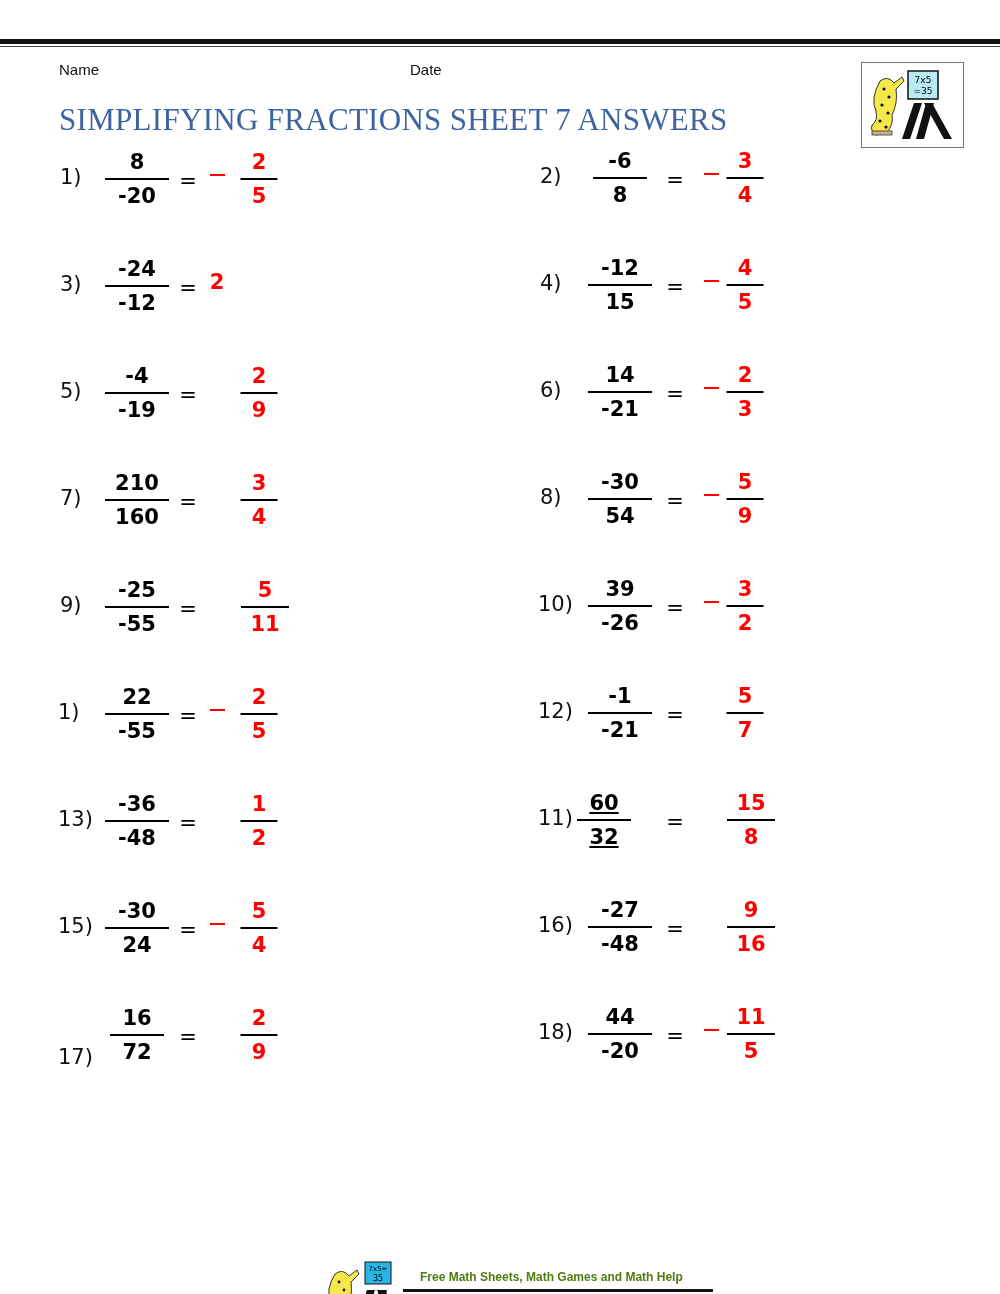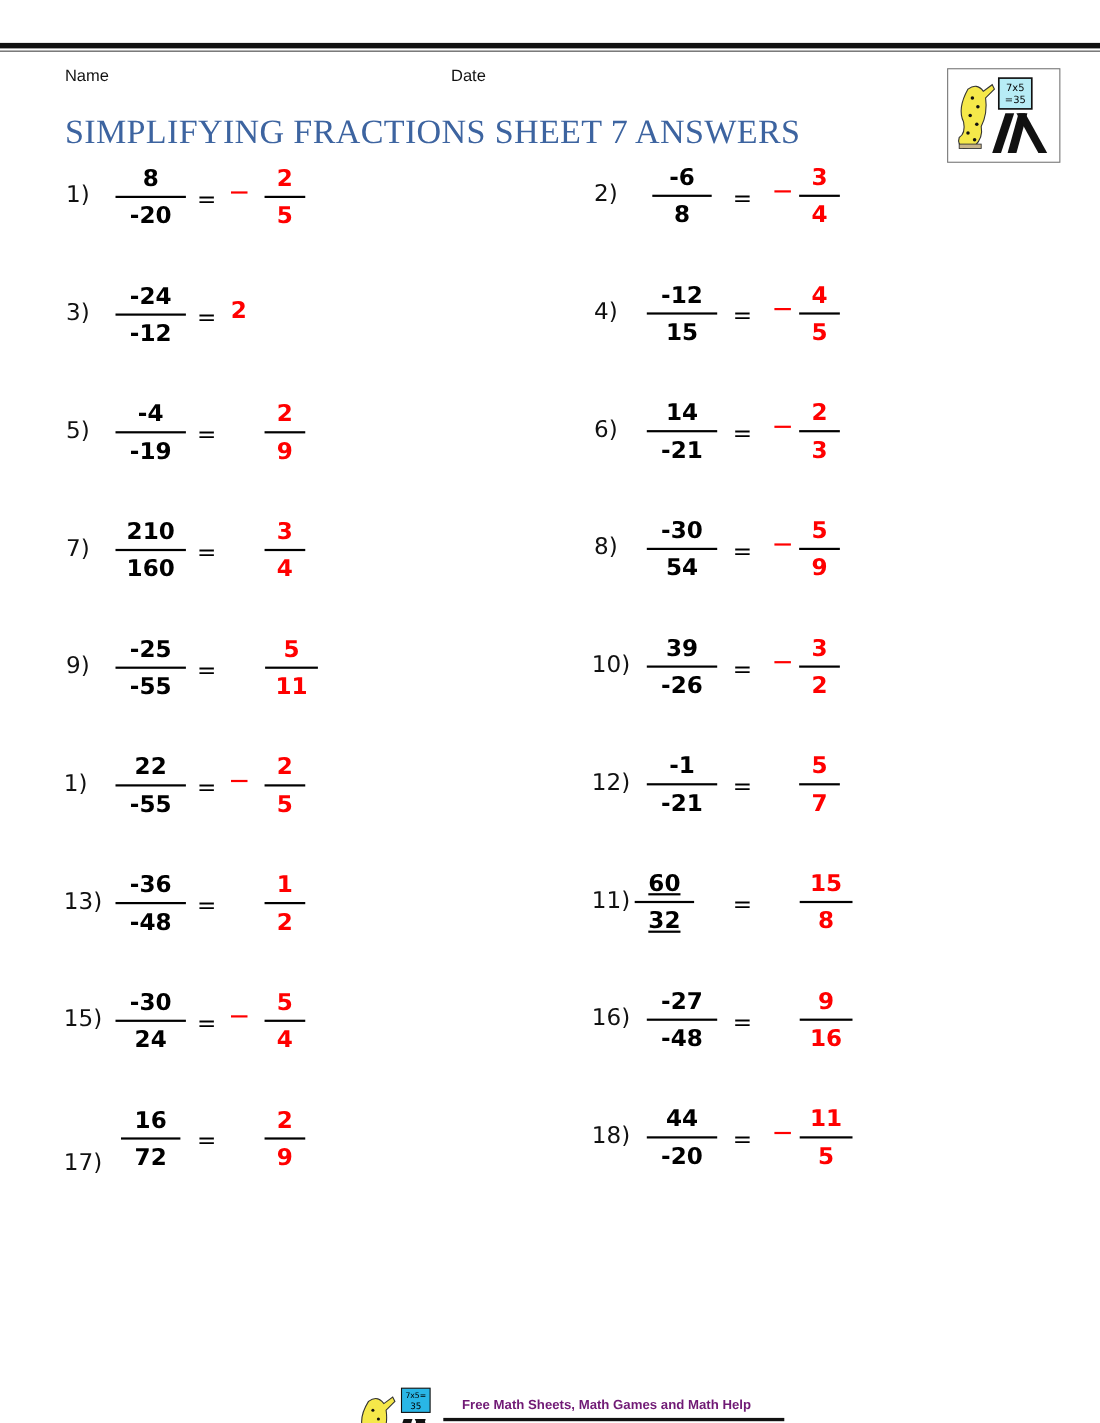--- a/index.html
+++ b/index.html
@@ -12,21 +12,21 @@
            color:#3d64a0; letter-spacing:0.3px; white-space:nowrap; }
   .logo { position:absolute; left:861px; top:62px; width:101px; height:84px; border:1px solid #777; background:#fff; }
   .plabel { position:absolute; font-size:21px; color:#111; white-space:nowrap; transform:translateY(-50%); }
   .frac { position:absolute; transform:translateX(-50%); text-align:center; }
   .frac .num, .frac .den { font-weight:bold; font-size:21px; line-height:26px; white-space:nowrap; }
   .frac .bar { height:2px; background:#000; margin:3px 0 3px 0; }
   .eq { position:absolute; font-size:21px; transform:translate(-50%,-50%); }
   .minus { position:absolute; width:15px; height:2px; background:#ff0000; }
   .whole { position:absolute; font-weight:bold; font-size:21px; transform:translate(-50%,-50%); }
   .footer { position:absolute; left:325px; top:1260px; width:390px; height:70px; }
-  .footer-tag { position:absolute; left:95px; top:10px; font-family:"Liberation Sans", sans-serif; font-weight:bold; font-size:12px; color:#701a75; white-space:nowrap; }
+  .footer-tag { position:absolute; left:95px; top:10px; font-family:"Liberation Sans", sans-serif; font-weight:bold; font-size:12px; color:#4d7c0f; white-space:nowrap; }
   .footer-line { position:absolute; left:78px; top:29px; width:310px; height:3px; background:#111; }
   .footer-site { position:absolute; left:72px; top:35px; font-family:"DejaVu Sans Mono", monospace; font-size:26px; font-weight:bold; color:#fff;
                  -webkit-text-stroke:1.3px #111; letter-spacing:1px; white-space:nowrap; }
 </style>
 </head>
 <body>
 
 <div class="rule-thick"></div>
 <div class="rule-thin"></div>
 

